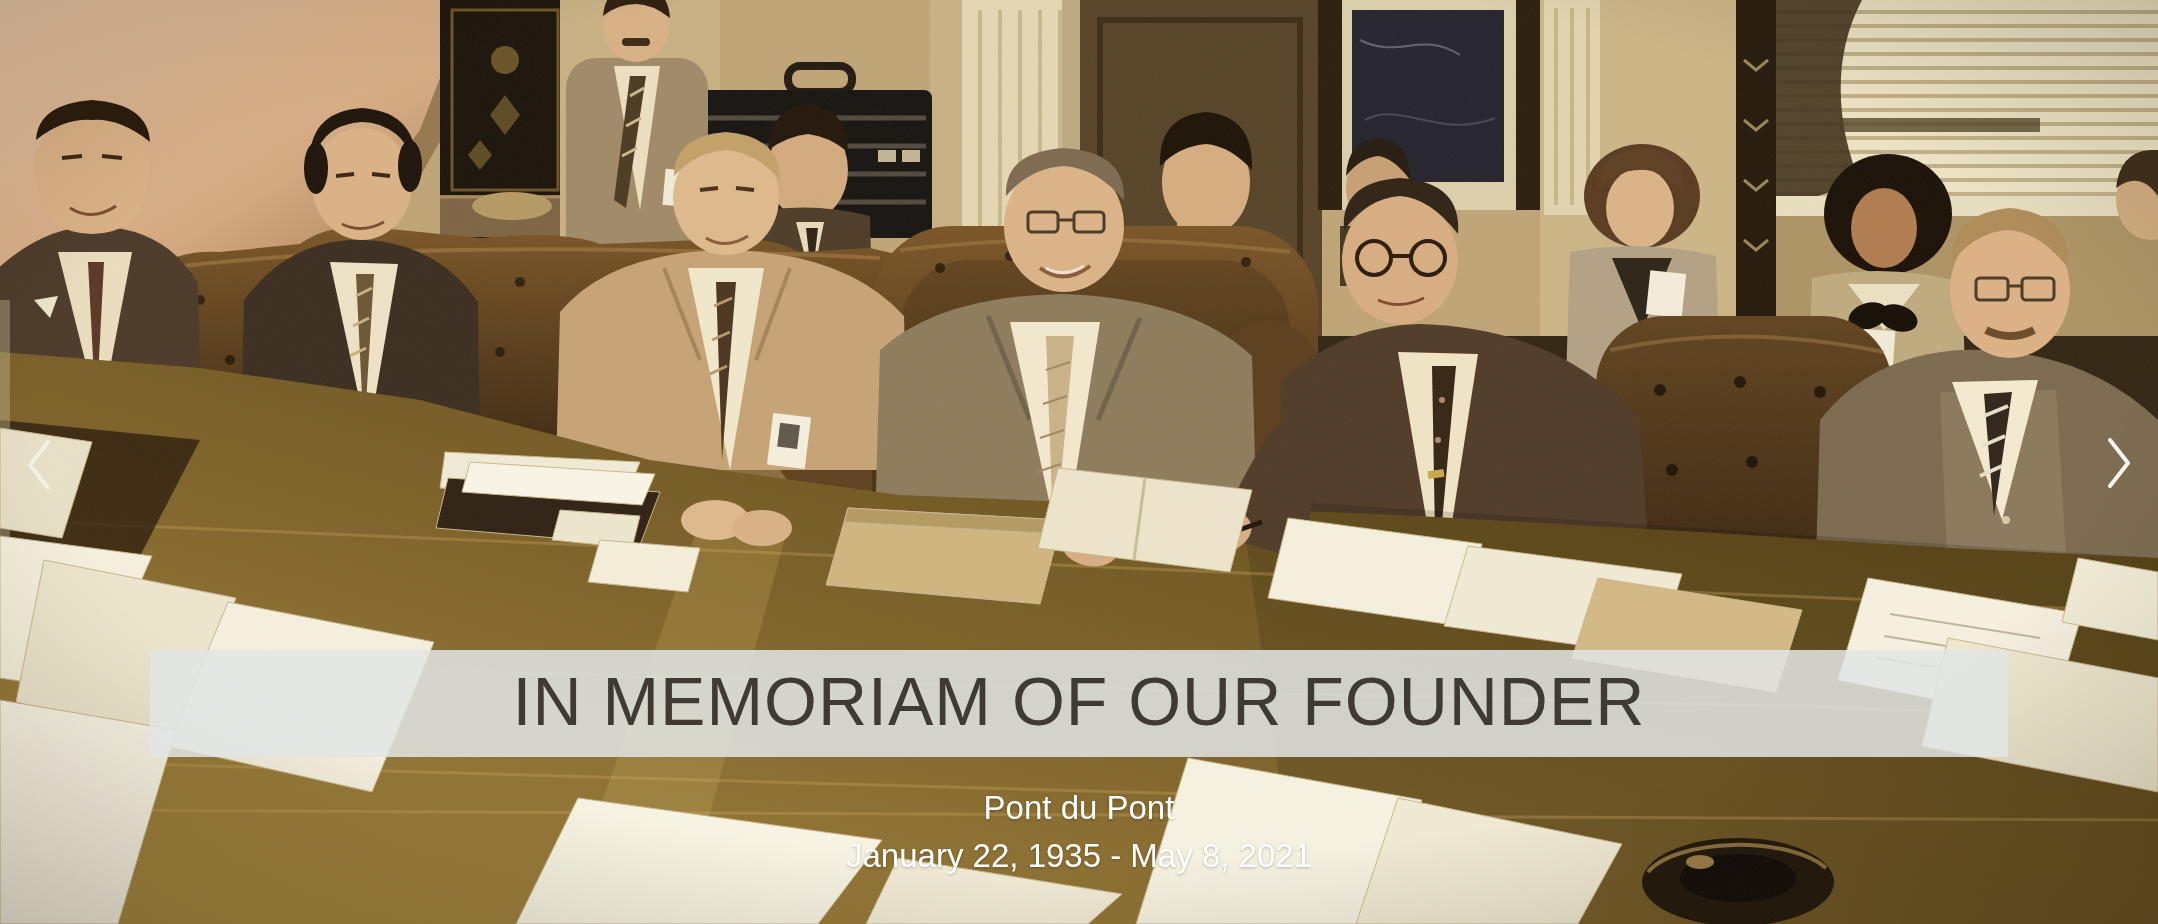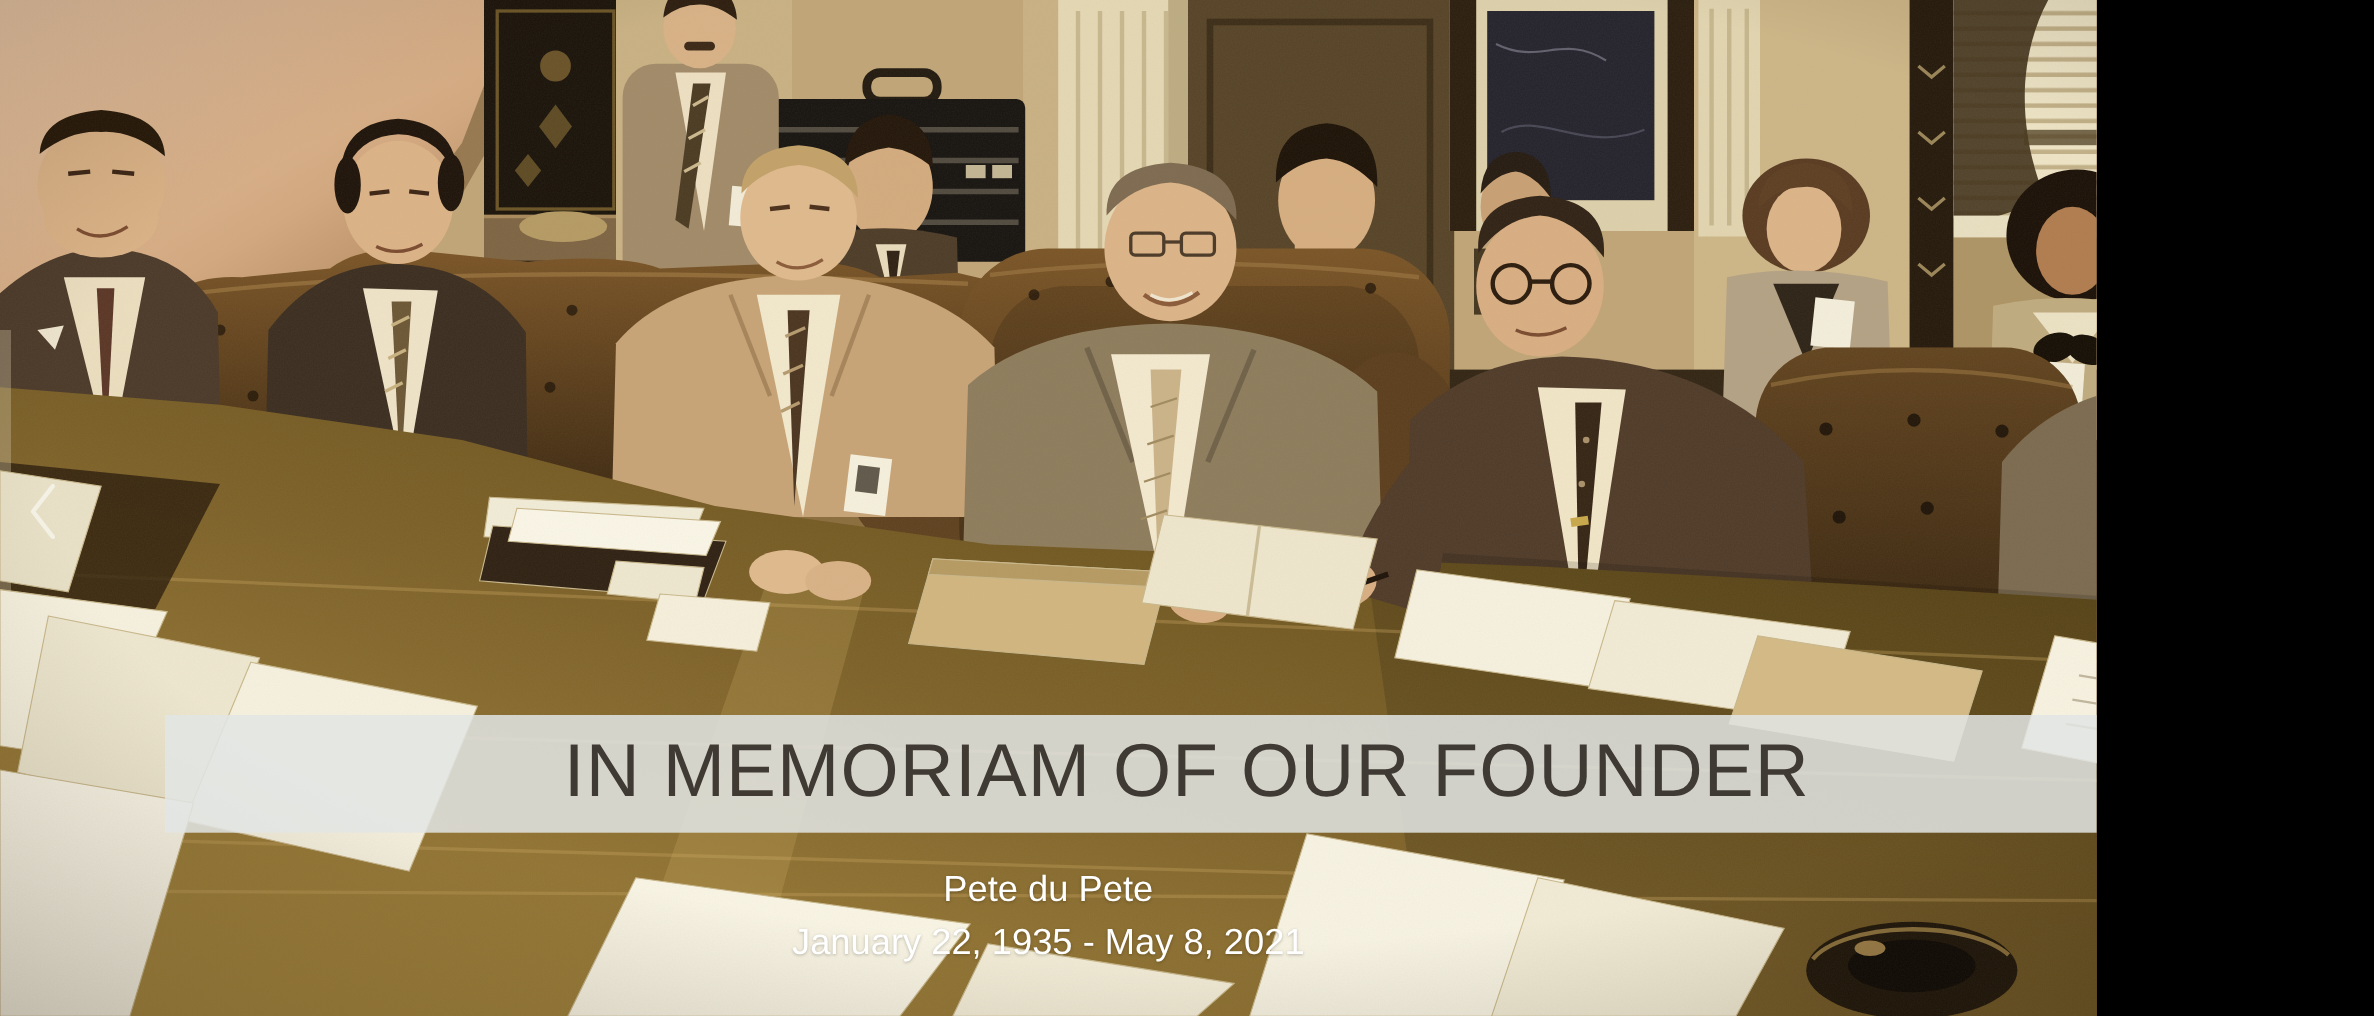--- a/index.html
+++ b/index.html
@@ -1,16 +1,16 @@
 <!DOCTYPE html>
 <html style="--overlay-band: rgba(226,229,228,0.86); --title-text: rgba(42,36,30,0.88); --subtitle-text: #ffffff; --photo-sepia-light: #e6c1a4; --photo-sepia-dark: #2b2012; --table-wood: #7d6128;"><head>
 <meta charset="utf-8">
 <style>
   html,body{margin:0;padding:0;background:#000;}
-  .stage{position:relative;width:1906px;height:924px;overflow:hidden;
+  .stage{position:relative;width:2158px;height:924px;overflow:hidden;
          font-family:"Liberation Sans",sans-serif;background:#8a6d3c;}
   .photo{position:absolute;inset:0;display:block;}
   .overlay-band{position:absolute;left:150px;top:650px;width:1858px;height:107px;
                 background:var(--overlay-band, rgba(226,229,228,0.86));
                 display:flex;align-items:center;justify-content:center;}
   .hero-title{font-size:68px;font-weight:400;letter-spacing:1px;
               color:var(--title-text, rgba(42,36,30,0.88));
               position:relative;top:-3px;white-space:nowrap;}
   .subtitle{position:absolute;left:0;top:784px;width:100%;text-align:center;
             color:var(--subtitle-text,#fff);font-size:33px;line-height:48px;
@@ -400,21 +400,21 @@
 
     <rect x="0" y="0" width="2158" height="924" filter="url(#grain)"></rect>
     <rect x="0" y="0" width="2158" height="924" fill="url(#vig)"></rect>
   </svg>
 
   <div class="overlay-band">
     <div class="hero-title">IN MEMORIAM OF OUR FOUNDER</div>
   </div>
 
   <div class="subtitle">
-    <div>Pete du Pete</div>
+    <div>Pont du Pont</div>
     <div>January 22, 1935 - May 8, 2021</div>
   </div>
 
   <button class="nav-btn nav-prev">
     <svg width="28" height="54" viewBox="0 0 28 54">
       <polyline points="24,4 6,27 24,50" fill="none" stroke="#ffffff" stroke-width="4" stroke-linecap="round" stroke-linejoin="round"></polyline>
     </svg>
   </button>
   <button class="nav-btn nav-next">
     <svg width="28" height="54" viewBox="0 0 28 54">

